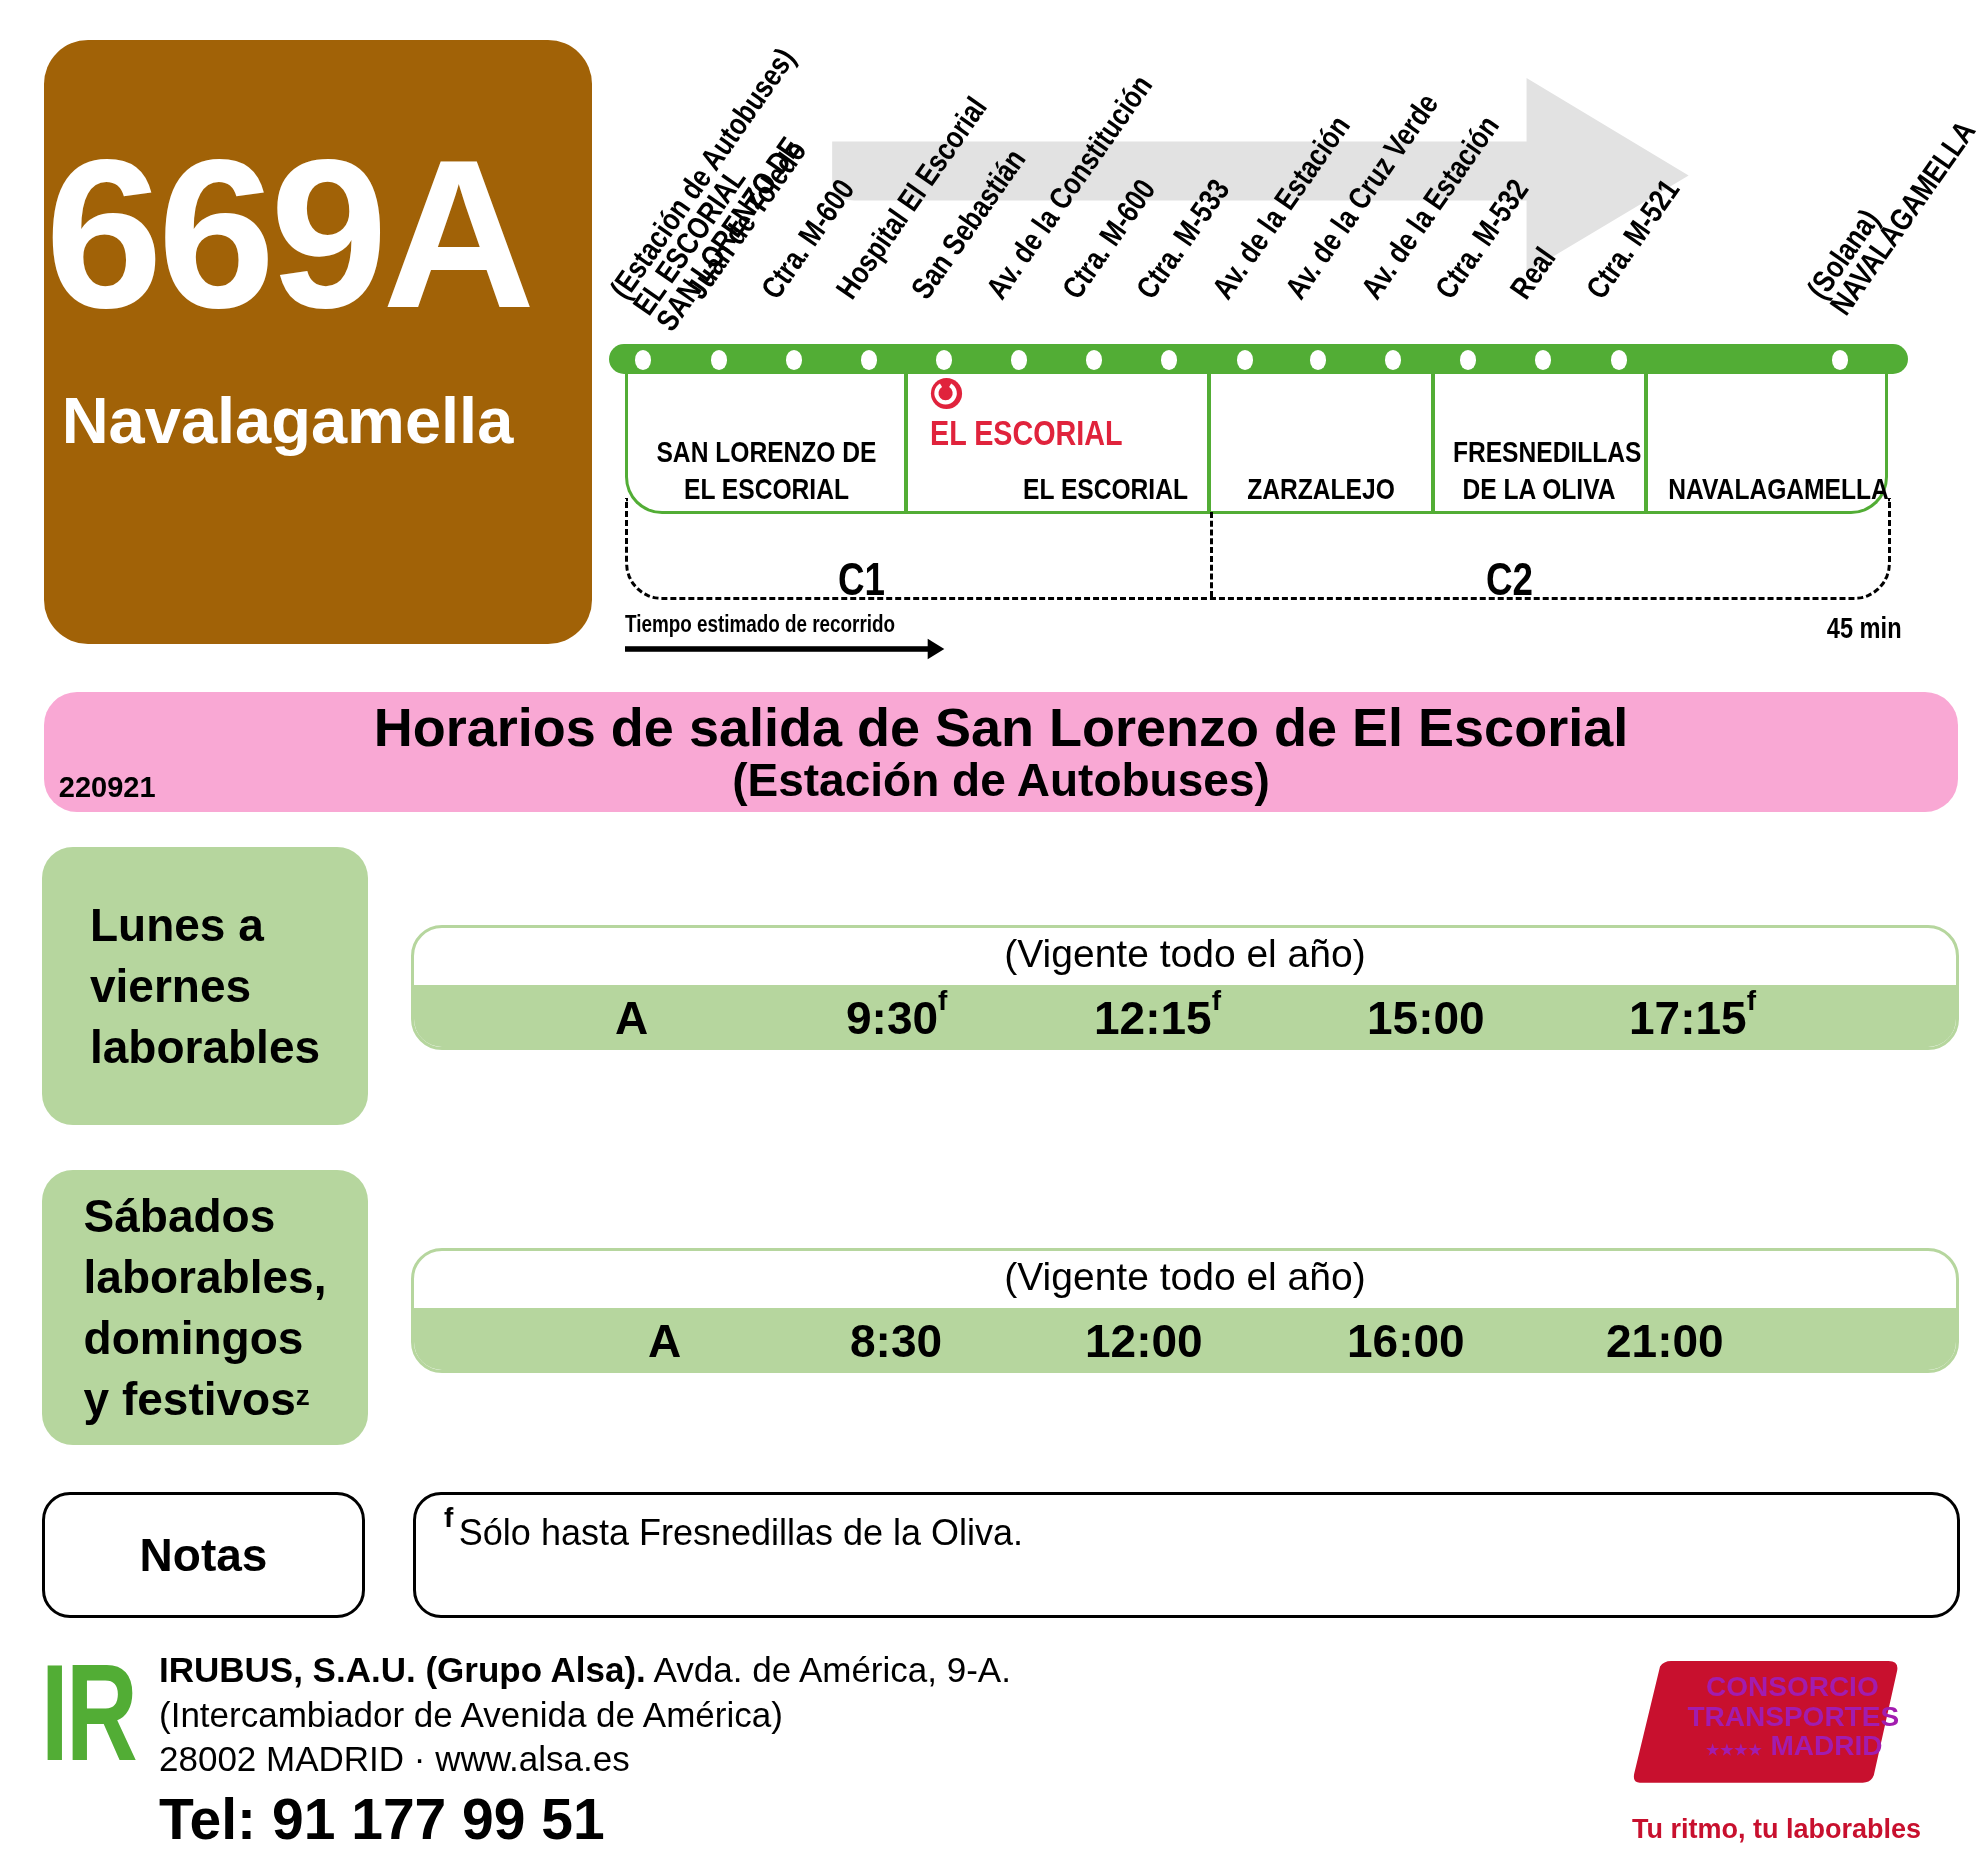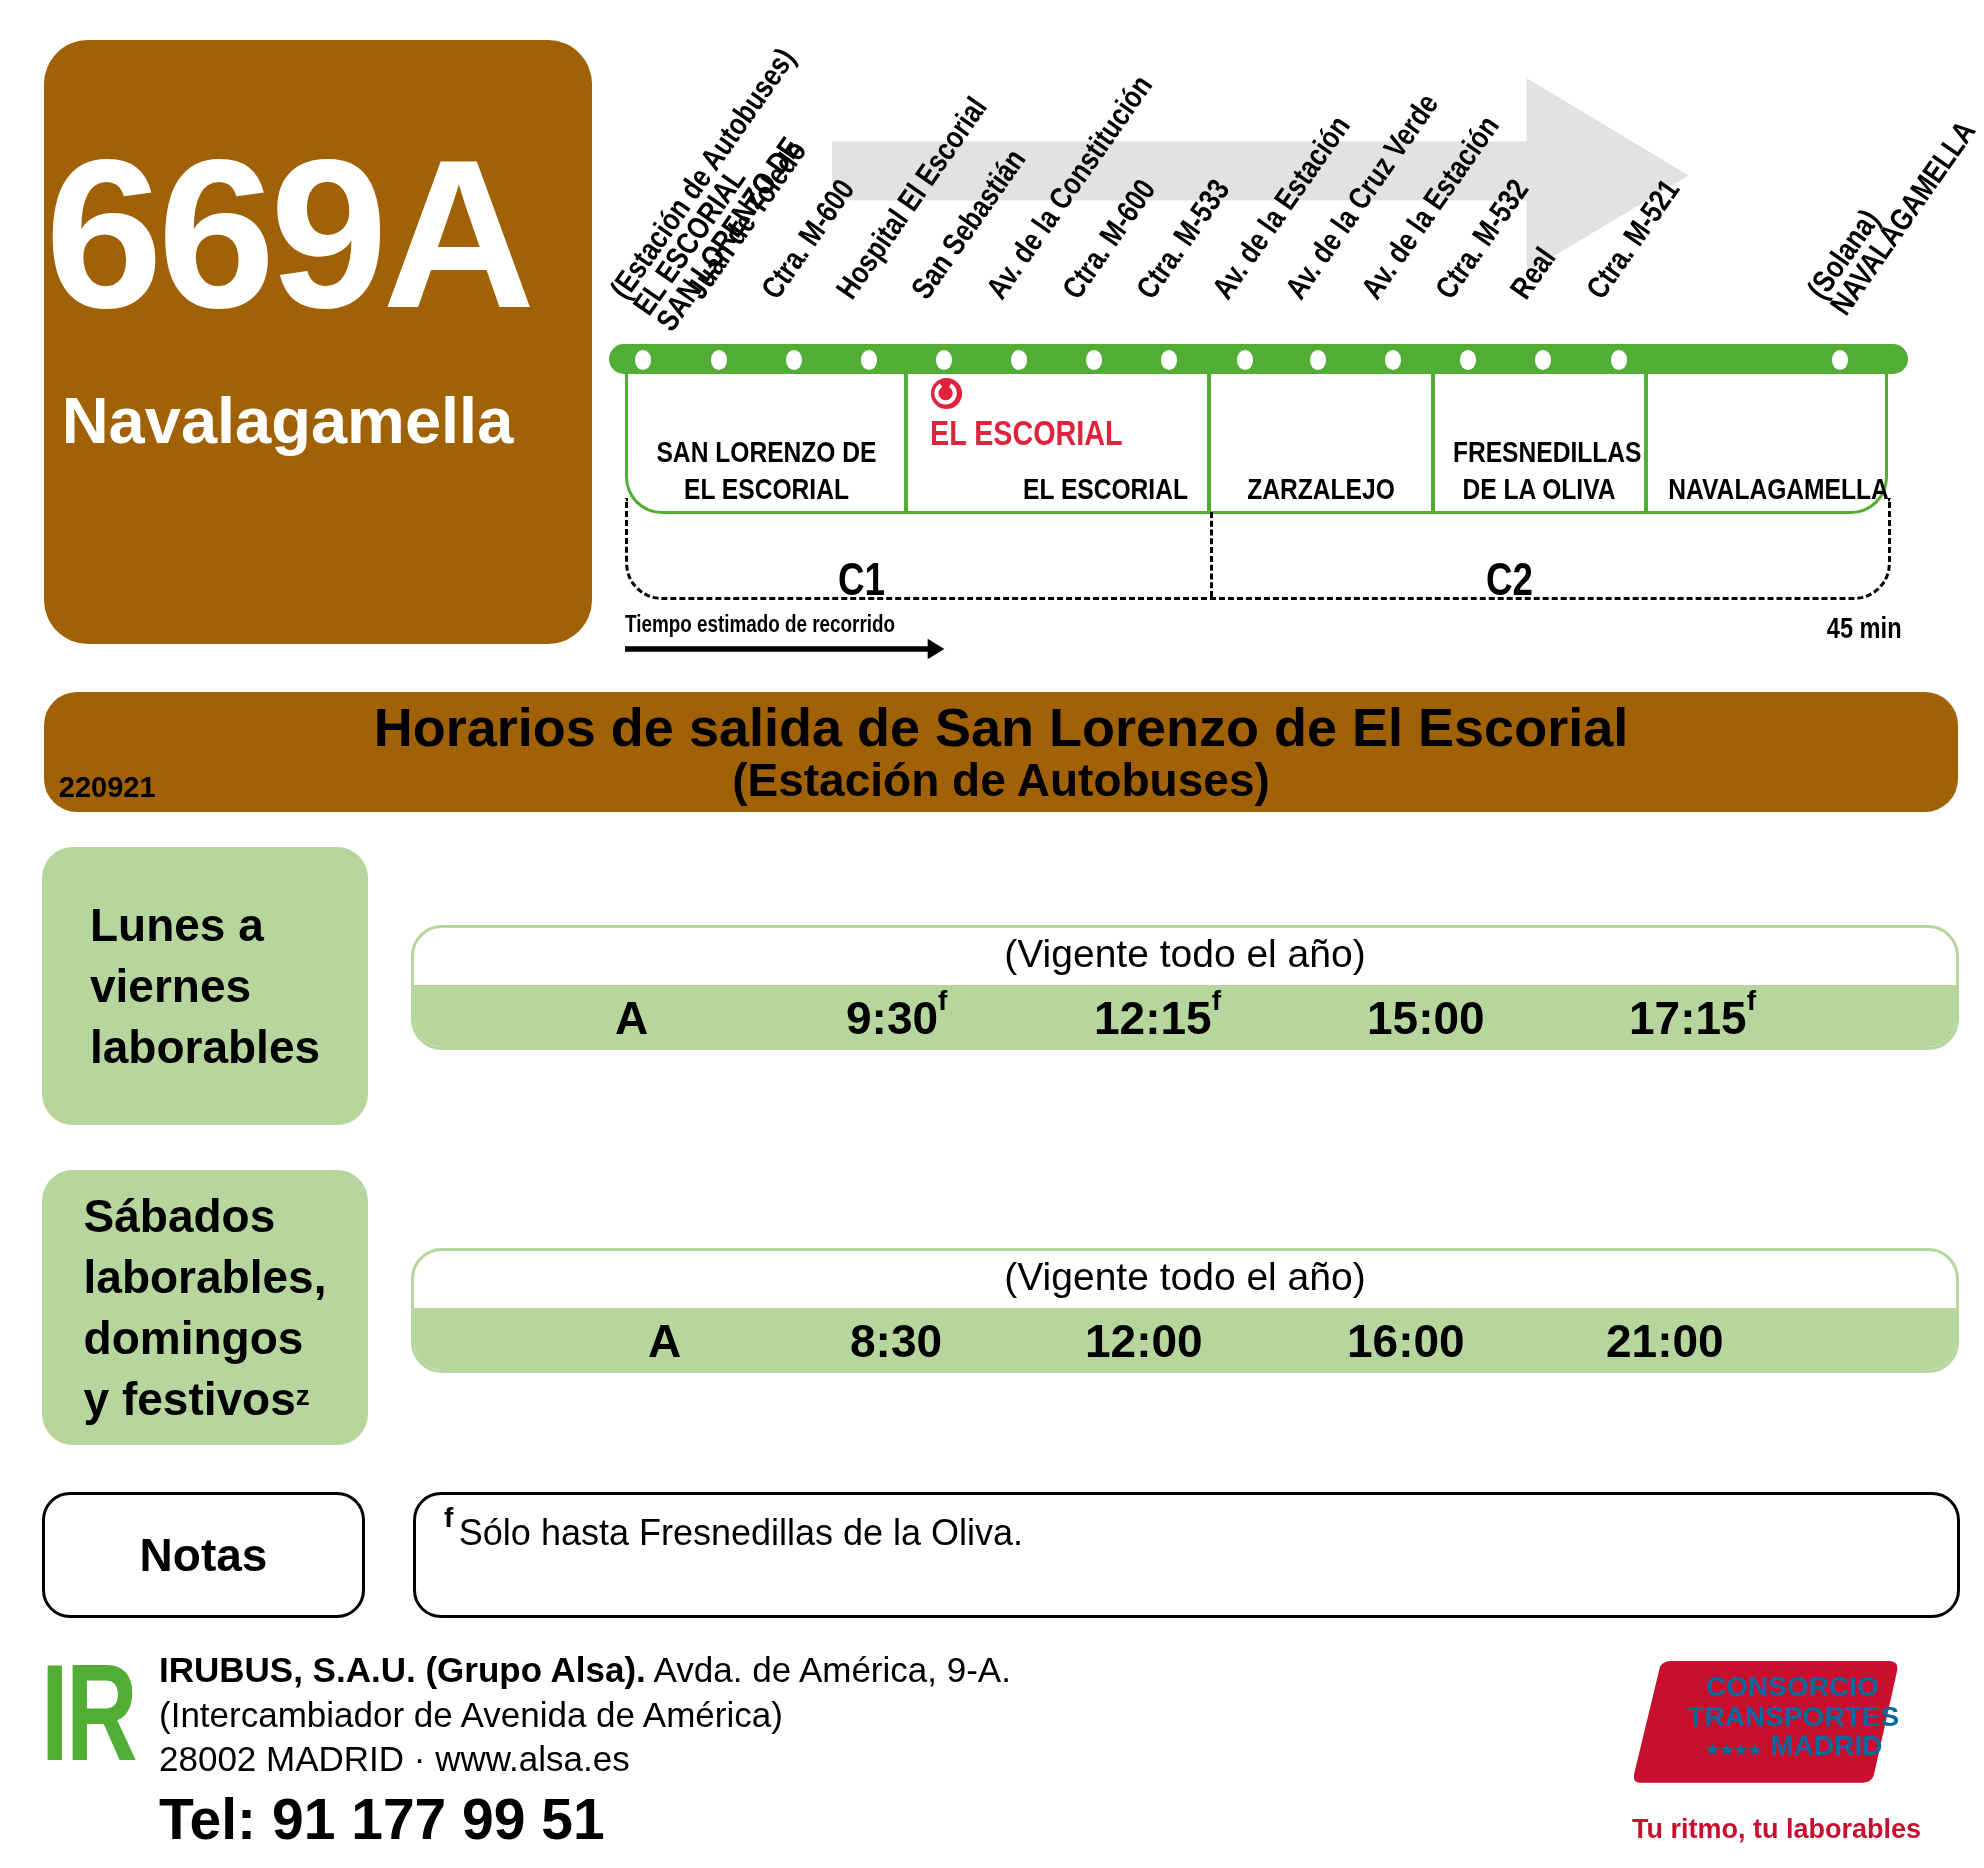--- a/index.html
+++ b/index.html
@@ -35,21 +35,21 @@
   
   #crown-frame { left:625px; top:498px; width:1266px; height:102px; border:3.7px dashed #000; border-top:none;
                  border-radius:0 0 37px 37px; box-sizing:border-box; }
   #crown-div { left:1210px; top:512px; height:85px; border-left:3.7px dashed #000; }
   .crown-label { position:absolute; top:552px; font-weight:bold; font-size:46px; transform:scaleX(0.8); }
   #time-label { left:625px; top:611px; font-weight:bold; font-size:23px; transform:scaleX(0.82); transform-origin:left; white-space:nowrap; }
   #time-arrow { left:625px; top:637px; }
   #time-total { left:1809px; top:611px; width:89px; text-align:right; font-weight:bold; font-size:29.5px; transform:scaleX(0.8); transform-origin:right; white-space:nowrap; }
 
   
-  #sched-header { left:44px; top:692px; width:1914px; height:120px; background:#a16207; border-radius:33px; }
+  #sched-header { left:44px; top:692px; width:1914px; height:120px; background:#f9a8d4; border-radius:33px; }
   #header-line1 { left:0; top:3.7px; width:1914px; text-align:center; font-weight:bold; font-size:54px; }
   #header-line2 { left:0; top:61px; width:1914px; text-align:center; font-weight:bold; font-size:46px; }
   #header-code { left:14.8px; top:79px; font-weight:bold; font-size:29px; }
 
   
   .day-box { position:absolute; left:42px; width:326px; background:#b6d69e; border-radius:31px;
              display:flex; align-items:center; justify-content:center; text-align:left; }
   .day-text { font-weight:bold; font-size:46px; line-height:61px; }
   .sched-box { position:absolute; left:411px; width:1548px; height:125px; border:3.7px solid #b6d69e;
                border-radius:31px; box-sizing:border-box; overflow:hidden; background:#fff; }
@@ -220,20 +220,20 @@
 <div id="ir-logo" class="abs">IR</div>
 <div class="foot-line" style="top:1650px"><b>IRUBUS, S.A.U. (Grupo Alsa).</b><span> Avda. de América, 9-A.</span></div>
 <div class="foot-line" style="top:1695px">(Intercambiador de Avenida de América)</div>
 <div class="foot-line" style="top:1739px">28002 MADRID · www.alsa.es</div>
 <div id="tel" class="abs">Tel: 91 177 99 51</div>
 
 <div id="ctm-logo" class="abs">
   <svg width="268" height="129" style="position:absolute;left:0;top:0" viewBox="0 0 290 140">
     <path d="M30 6 Q34 0 42 0 L278 0 Q290 0 287 12 L262 124 Q259 132 250 132 L8 132 Q0 132 2 122 Z" fill="#c8102e"></path>
   </svg>
-  <div style="position:absolute;left:74px;top:11px;color:#0369a1;font-weight:bold;font-size:28px;line-height:29.5px;white-space:nowrap">
+  <div style="position:absolute;left:74px;top:11px;color:#a21caf;font-weight:bold;font-size:28px;line-height:29.5px;white-space:nowrap">
     <div>CONSORCIO</div>
     <div style="margin-left:-18.5px">TRANSPORTES</div>
     <div><span style="font-size:14.8px;letter-spacing:0.9px">★★★★</span> <span>MADRID</span></div>
   </div>
 </div>
 <div id="ctm-tagline" class="abs">Tu ritmo, tu laborables</div>
 
 
 </body></html>

